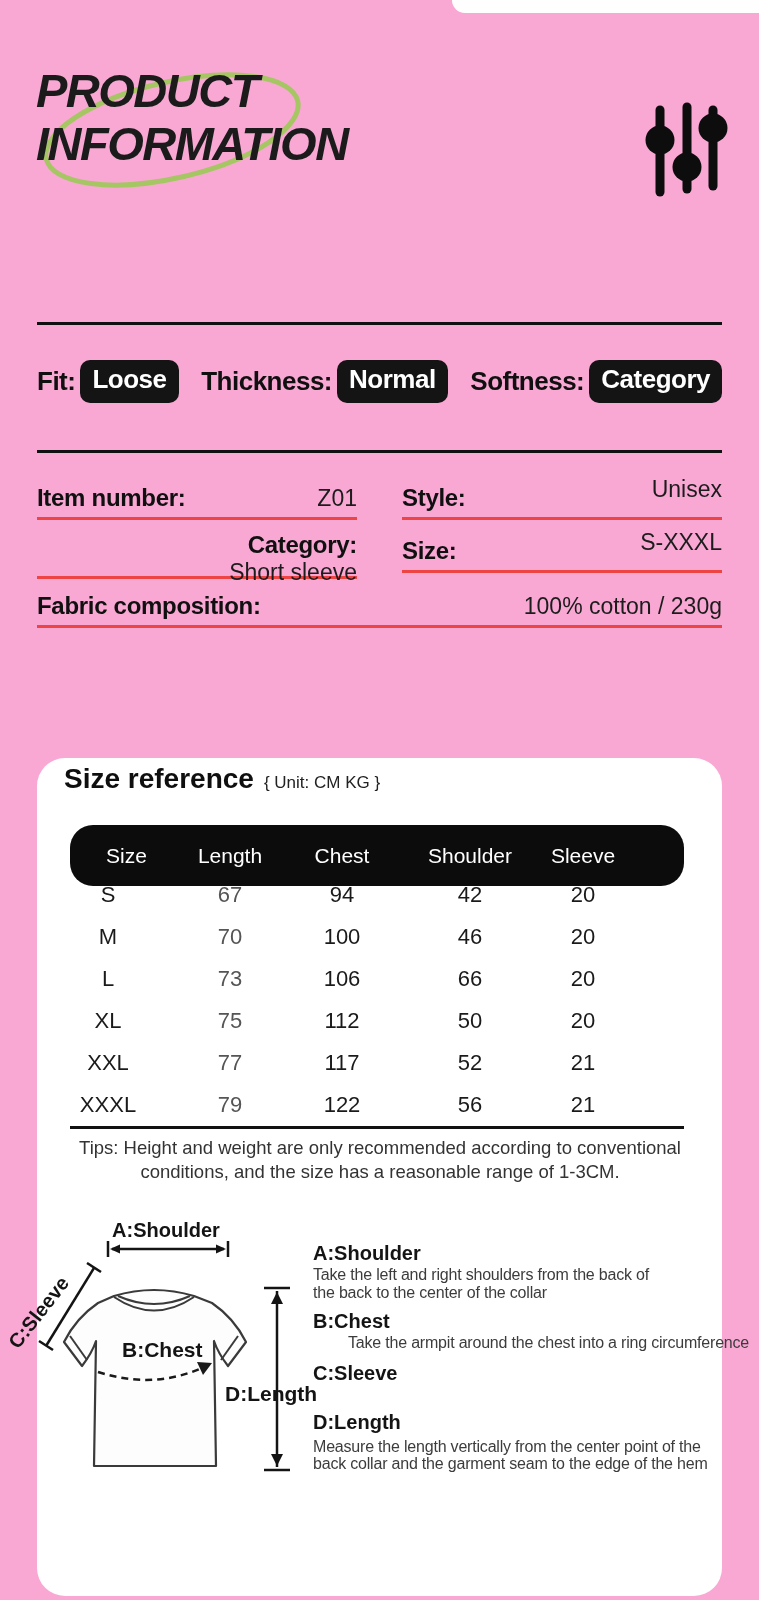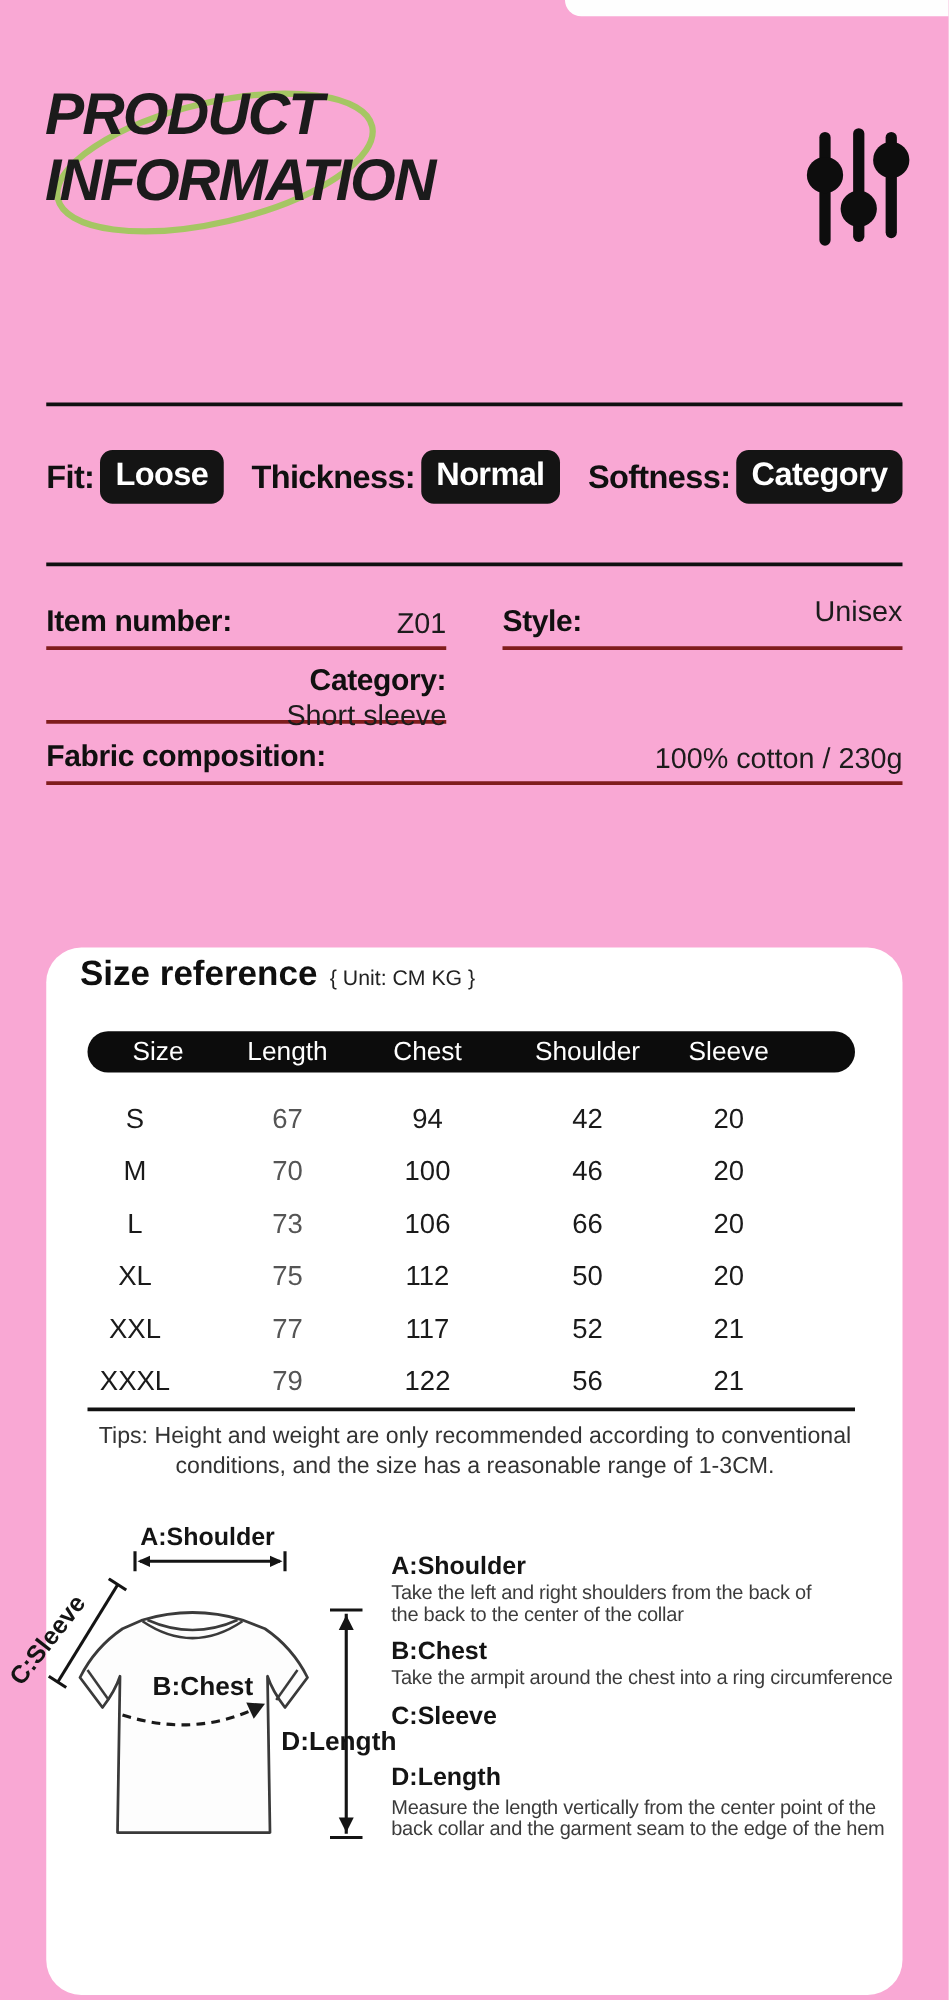--- a/index.html
+++ b/index.html
@@ -19,38 +19,38 @@
   .rule{left:37px;width:685px;height:3px;background:#101010;}
   #rule1{top:322px;} #rule2{top:450px;}
 
   
   #attrs{left:37px;top:357px;width:685px;height:48px;display:flex;justify-content:space-between;align-items:center;}
   .attr{display:flex;align-items:center;gap:5px;}
   .attr-label{font-size:26px;font-weight:700;color:#101010;letter-spacing:-0.5px;}
   .badge{background:#141414;color:#fff;font-size:26px;font-weight:700;padding:4px 12px 8px;border-radius:10px;letter-spacing:-0.5px;}
 
   
-  .field{position:absolute;height:40px;border-bottom:3px solid #7f1d1d;display:flex;
+  .field{position:absolute;height:40px;border-bottom:3px solid #ef4444;display:flex;
          justify-content:space-between;align-items:flex-end;padding-bottom:5px;}
   .f-label{font-size:24px;font-weight:700;color:#101010;letter-spacing:-0.3px;}
   .f-value{font-size:23px;color:#1c1c1c;text-align:center;}
   .raised{position:relative;top:-9px;}
   #f-item{left:37px;top:472px;width:320px;}
   #f-style{left:402px;top:472px;width:320px;}
   #f-cat{left:37px;top:531px;width:320px;flex-direction:column;}
   #f-size{left:402px;top:525px;width:320px;}
   #f-fabric{left:37px;top:577px;width:685px;height:43px;}
 
   
   #card{left:37px;top:758px;width:685px;height:838px;background:#ffffff;border-radius:28px;}
   #sr-title-row{left:64px;top:763px;display:flex;align-items:baseline;gap:10px;}
   .sr-title{font-size:28px;font-weight:700;color:#0f0f0f;}
   .sr-unit{font-size:17px;color:#222;}
 
-  #pill{left:70px;top:825px;width:614px;height:33px;background:#0c0c0c;border-radius:23px;}
+  #pill{left:70px;top:825px;width:614px;height:61px;background:#0c0c0c;border-radius:23px;}
   .hcell{position:absolute;top:50%;transform:translateY(-50%);color:#fff;font-size:21px;text-align:center;}
   .h0{left:36px;} .h1{left:110px;width:100px;} .h2{left:222px;width:100px;} .h3{left:345px;width:110px;} .h4{left:468px;width:90px;}
 
   #tbody{left:70px;top:874px;width:614px;}
   .trow{position:relative;height:42px;}
   .tcell{position:absolute;top:50%;transform:translateY(-50%);text-align:center;font-size:22px;color:#1a1a1a;}
   .c0{left:0;width:76px;} .c1{left:110px;width:100px;color:#555;} .c2{left:222px;width:100px;}
   .c3{left:345px;width:110px;} .c4{left:468px;width:90px;}
   #table-bottom{left:70px;top:1126px;width:614px;height:3px;background:#111;}
 
@@ -64,21 +64,21 @@
   #d-label{left:225px;top:1382px;font-size:21px;}
   #shoulder-arrow{left:104px;top:1240px;}
   #sleeve-arrow{left:36px;top:1262px;}
   #tshirt{left:56px;top:1284px;}
   #length-arrow{left:260px;top:1286px;}
 
   
   .g-title{position:absolute;left:313px;font-size:20px;font-weight:700;color:#141414;white-space:nowrap;}
   .g-line{position:absolute;left:313px;font-size:16px;color:#3c3c3c;white-space:nowrap;letter-spacing:-0.2px;}
   #ga-t{top:1242px;} #ga-1{top:1266px;} #ga-2{top:1284px;}
-  #gb-t{top:1310px;} #gb-1{top:1334px;}
+  #gb-t{top:1310px;} #gb-1{top:1334px;margin-left:35px;}
   #gc-t{top:1362px;} #gc-1{top:1386px;}
   #gd-t{top:1411px;} #gd-1{top:1438px;} #gd-2{top:1455px;}
 </style>
 </head>
 <body>
 
 <div id="screen">
 
   <div class="abs" id="top-strip"></div>
 
@@ -125,20 +125,24 @@
     <span class="f-label">Item number:</span>
     <span class="f-value">Z01</span>
   </div>
   <div class="field" id="f-style">
     <span class="f-label">Style:</span>
     <span class="f-value raised">Unisex</span>
   </div>
   <div class="field" id="f-cat">
     <span class="f-label">Category:</span>
     <span class="f-value">Short sleeve</span>
+  </div>
+  <div class="field" id="f-size">
+    <span class="f-label">Size:</span>
+    <span class="f-value raised">S-XXXL</span>
   </div>
   <div class="field" id="f-fabric">
     <span class="f-label">Fabric composition:</span>
     <span class="f-value">100% cotton / 230g</span>
   </div>
 
   <div class="abs" id="card"></div>
 
   <div class="abs" id="sr-title-row">
     <span class="sr-title">Size reference</span>

